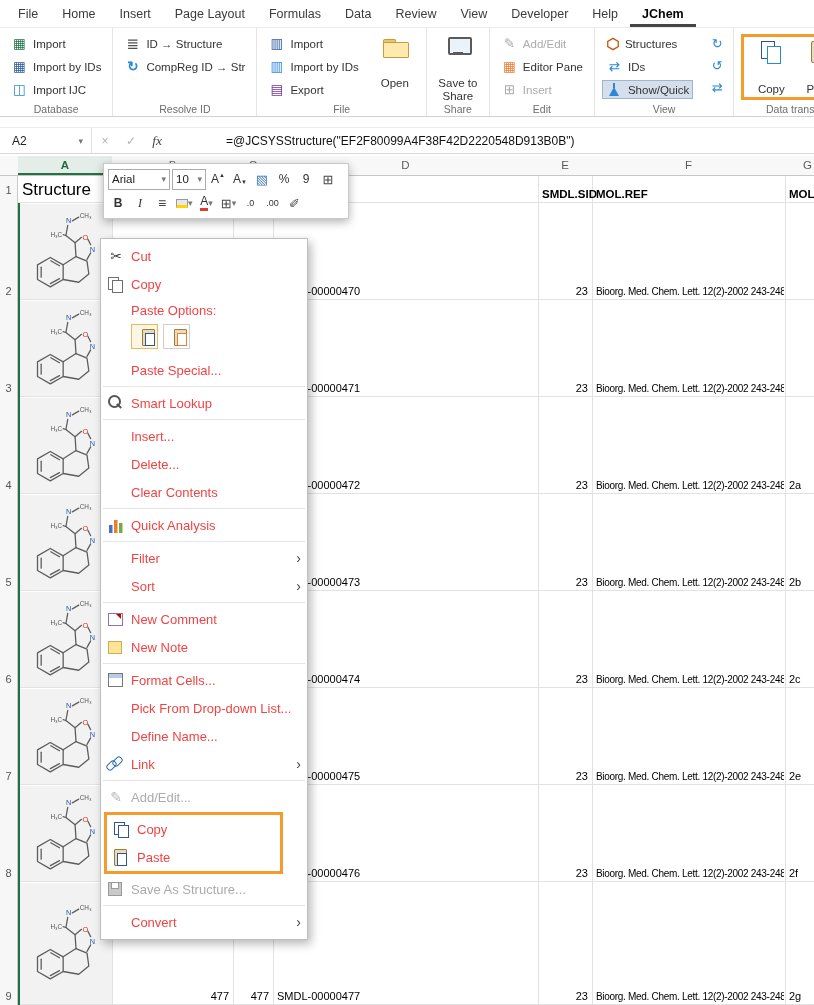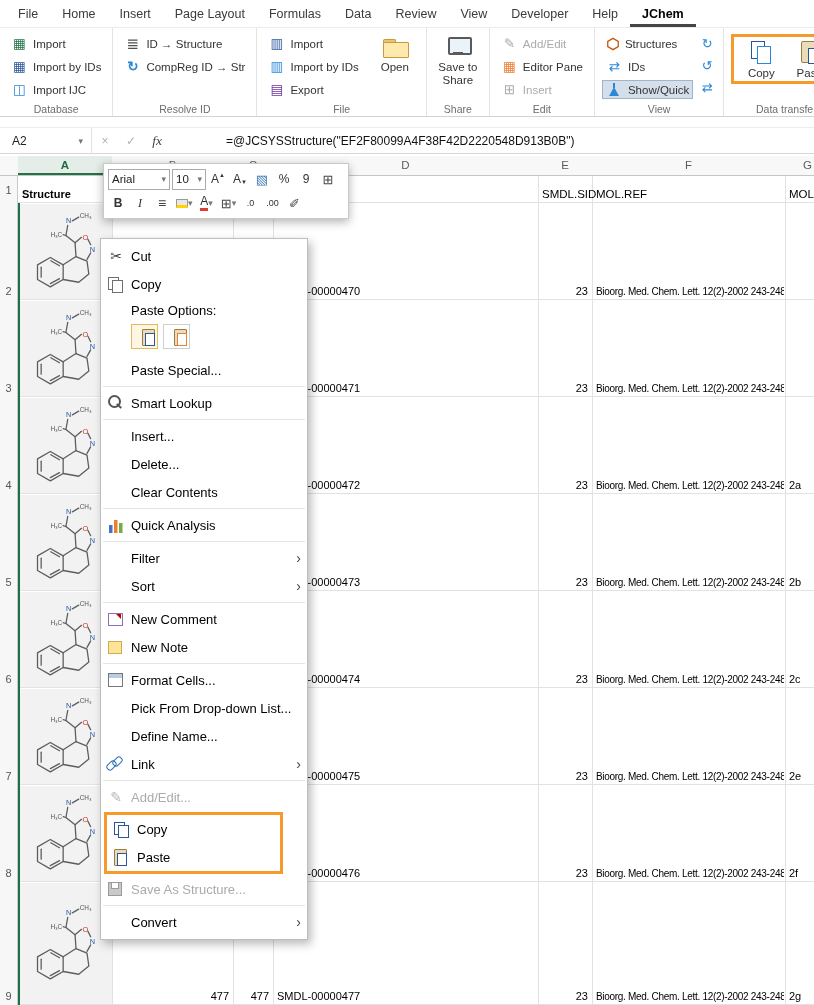--- a/index.html
+++ b/index.html
@@ -12,23 +12,23 @@
 .tab.active{font-weight:700;color:#000;border-bottom:3px solid #454545;padding-top:3px}
 
 
 .ribbon{position:absolute;top:28px;left:0;width:100%;height:89px;background:#fff;border-bottom:1px solid #d2d2d2;display:flex;align-items:stretch}
 .rgroup{position:relative;display:flex;align-items:flex-start;padding:6px 7px 16px 7px;border-right:1px solid #e4e4e4}
 .glabel{position:absolute;bottom:1px;left:0;right:0;text-align:center;font-size:10.5px;color:#6d6d6d;white-space:nowrap}
 .scol{display:flex;flex-direction:column;gap:4px}
 .sbtn{display:flex;align-items:center;gap:5px;height:19px;font-size:11.5px;color:#333;white-space:nowrap;padding:0 3px;border:1px solid transparent}
 .sbtn.disabled{color:#ababab}
 .sbtn.toggled{background:#d4dfeb;border-color:#9fb6ca}
-.bbtn{display:flex;flex-direction:column;align-items:center;width:48px;padding-top:2px;gap:3px;font-size:11.5px;color:#333;text-align:center;line-height:1.15}
+.bbtn{display:flex;flex-direction:column;align-items:center;width:48px;padding-top:2px;gap:19px;font-size:11.5px;color:#333;text-align:center;line-height:1.15}
 .filewrap{display:flex;gap:8px}
-.viewwrap{display:flex;gap:5px}
+.viewwrap{display:flex;gap:15px}
 .syncol{display:flex;flex-direction:column;gap:5px;padding-top:1px}
 .syncbtn{width:18px;height:17px;display:flex;align-items:center;justify-content:center;color:#2b88d8;font-size:13px}
 .dt{margin-left:auto}
 .orange-box{display:flex;gap:2px;border:3px solid #f59b2c;padding:1px 3px;align-self:flex-start}
 
 
 .ri{width:17px;height:16px;display:inline-flex;align-items:center;justify-content:center;font-size:13.5px;line-height:1;flex:none;position:relative}
 .ri-grid-g::before{content:"▦";color:#217346}
 .ri-grid-b::before{content:"▦";color:#2b579a}
 .ri-grid-o::before{content:"▦";color:#ed7d31}
@@ -77,22 +77,22 @@
 .grow{position:absolute;left:0;width:950px;border-bottom:1px solid #e2e2e2;z-index:1}
 .rnum{position:absolute;left:0;top:0;bottom:-1px;width:18px;background:#f7f7f7;border-right:1px solid #c9c9c9;display:flex;align-items:flex-end;justify-content:center;font-size:11px;color:#555;padding-bottom:3px}
 .cell{position:absolute;bottom:2px;font-size:11px;color:#000;white-space:nowrap;padding:0 4px}
 .cA{left:18px;top:1px;bottom:0;width:94px;background:#f2f2f2;display:flex;align-items:center;justify-content:center;padding:0}
 .cB{left:112px;width:121px;text-align:right}
 .cC{left:233px;width:40px;text-align:right}
 .cD{left:273px;width:264px}
 .cE{left:538px;width:54px;text-align:right}
 .cF{left:592px;width:192px;font-size:10px;letter-spacing:-0.3px;overflow:hidden}
 .cG{left:785px;width:100px}
-.hrow .cell{font-weight:400;font-size:11.5px}
-.hrow .cA{background:transparent;display:block;font-weight:700;font-size:11px;padding:0 4px;top:auto;bottom:2px;height:auto}
+.hrow .cell{font-weight:700;font-size:11.5px}
+.hrow .cA{background:transparent;display:block;font-weight:400;font-size:17px;padding:0 4px;top:auto;bottom:2px;height:auto}
 .hrow .cE{text-align:left}
 .hrow .cF{font-size:11.5px;letter-spacing:0;overflow:visible}
 .sel-line{position:absolute;left:18px;top:203px;width:2px;height:802px;background:#1e7145;z-index:3}
 .mol{width:80px;height:88px}
 
 
 .mtb{position:absolute;left:103px;top:163px;width:246px;background:#fff;border:1px solid #c9c9c9;box-shadow:0 3px 9px rgba(0,0,0,.3);z-index:40;padding:3px 4px}
 .mrow{display:flex;align-items:center;gap:2px;height:24px}
 .fontbox{display:flex;align-items:center;justify-content:space-between;width:62px;height:21px;border:1px solid #ababab;padding:0 3px;font-size:11.5px;color:#222}
 .sizebox{display:flex;align-items:center;justify-content:space-between;width:34px;height:21px;border:1px solid #ababab;padding:0 3px;font-size:11.5px;color:#222}
@@ -104,21 +104,21 @@
 .alignico::before{content:"≡";font-size:14px;color:#444}
 .paintico::before{content:"▧";font-size:13px;color:#3c78b4}
 .gridico::before{content:"⊞";font-size:13px;color:#444}
 .brushico::before{content:"✐";font-size:13px;color:#444}
 .fillico{width:12px;height:9px;background:#e8e8e8;border:1px solid #999;border-bottom:3px solid #ffd400}
 .fontcolor{border-bottom:3px solid #e03c31;line-height:1.1}
 .decs{font-size:9px;color:#333}
 
 
 .cmenu{position:absolute;left:100px;top:238px;width:208px;background:#fff;border:1px solid #bebebe;box-shadow:3px 4px 9px rgba(0,0,0,.28);z-index:30;padding:3px 0}
-.mitem{display:flex;align-items:center;height:28px;font-size:13px;color:#000000;padding-right:6px}
+.mitem{display:flex;align-items:center;height:28px;font-size:13px;color:#ef4444;padding-right:6px}
 .mitem.disabled{color:#ababab}
 .mlabel{white-space:nowrap}
 .mi{width:30px;flex:none;height:18px;position:relative;display:flex;align-items:center;justify-content:center;color:#4a4a4a}
 .sub{margin-left:auto;flex:none;color:#444;font-size:14px;padding-left:8px}
 .sub::after{content:"›"}
 .msep{height:1px;background:#e4e4e4;margin:2px 2px}
 .po-label{height:24px}
 .po-row{display:flex;gap:5px;padding:2px 0 7px 30px}
 .pobtn{width:27px;height:25px;border:1px solid #e5b95e;background:#fdf6e3;position:relative}
 .pobtn.alt{border-color:#cfcfcf;background:#fff}

